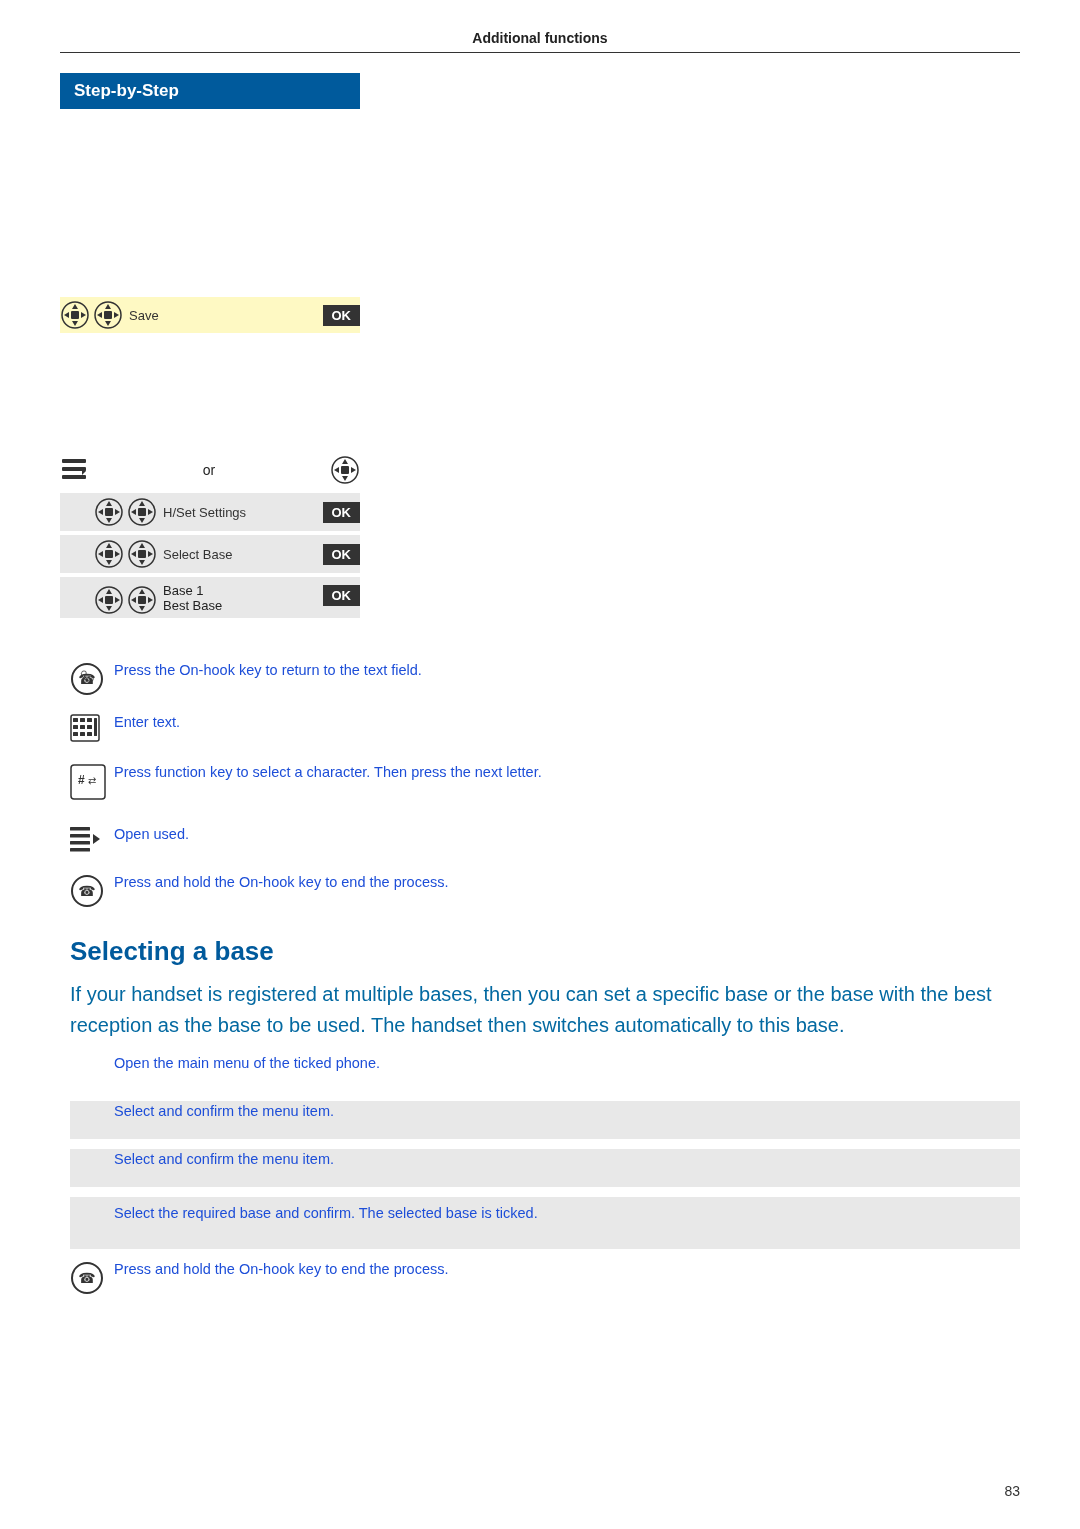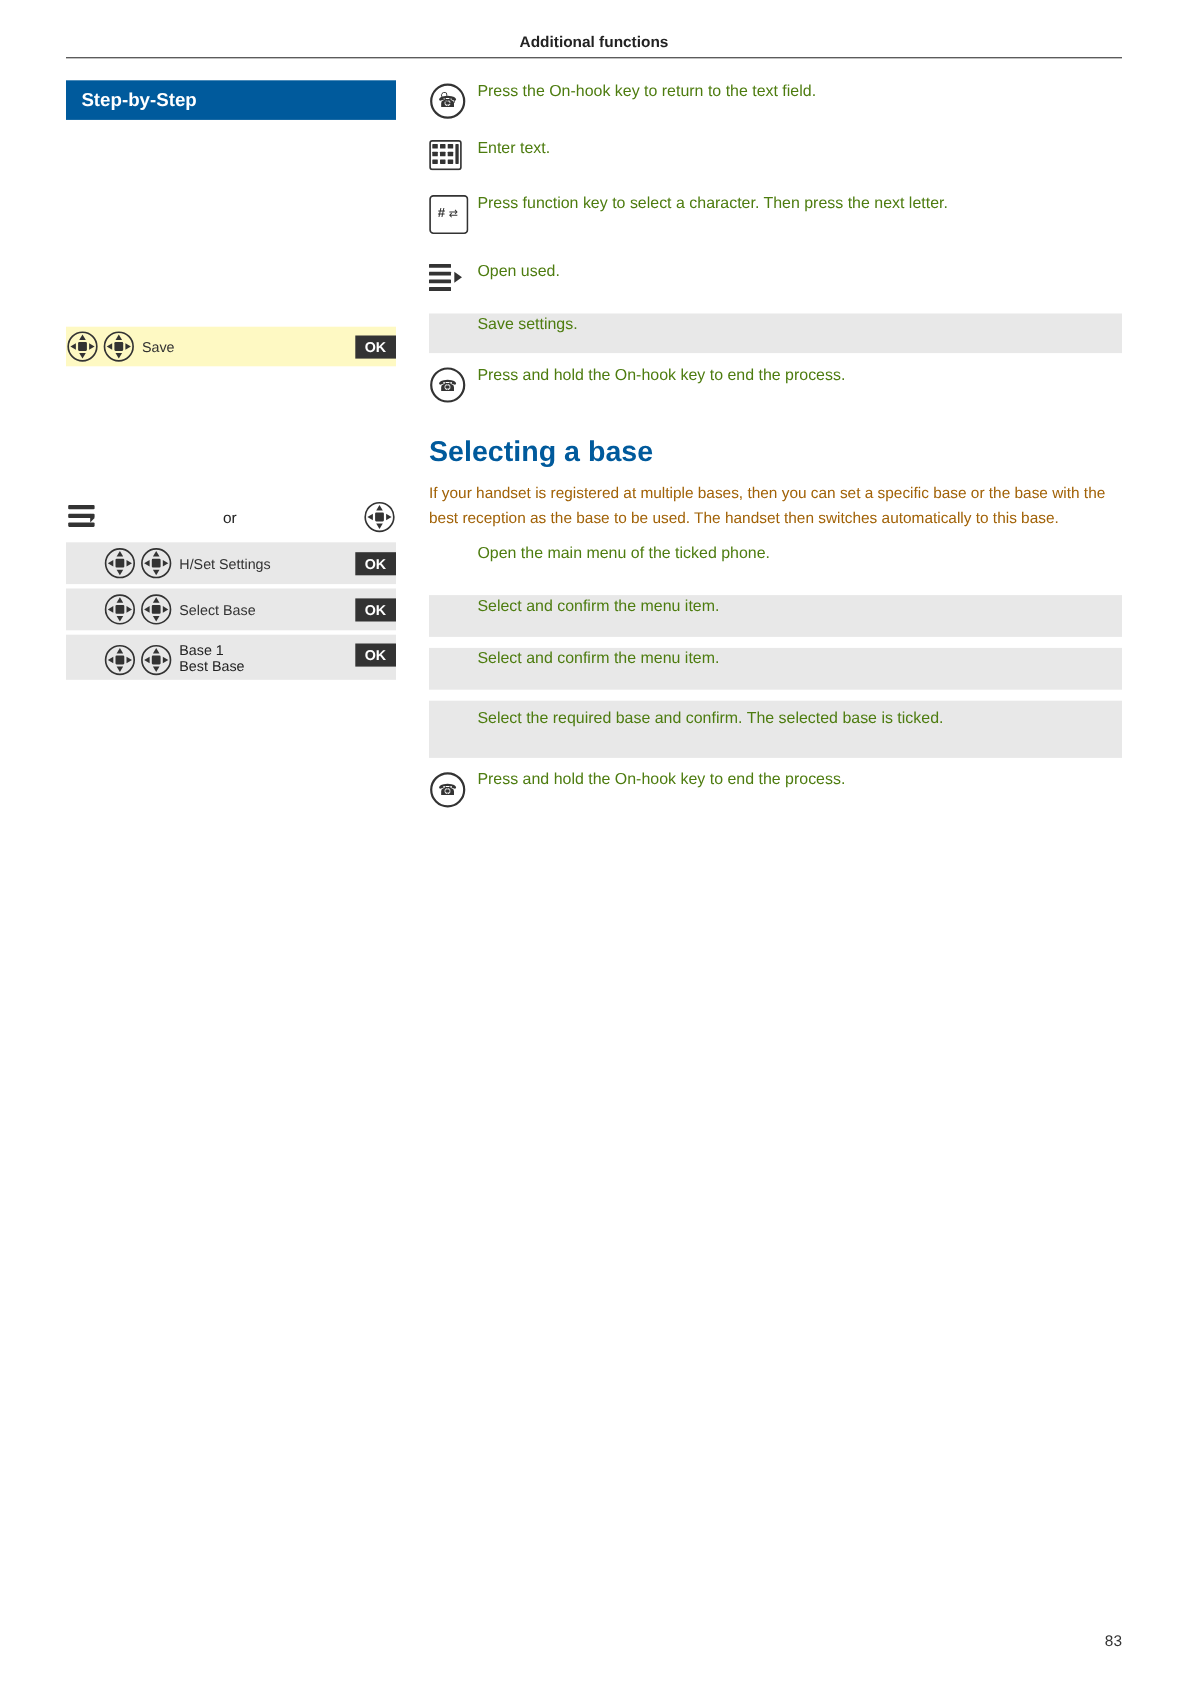--- a/index.html
+++ b/index.html
@@ -29,20 +29,21 @@
       margin-bottom: 20px;
     }
     .page-header-title {
       font-weight: bold;
       font-size: 14px;
     }
 
     
     .main-layout {
       display: flex;
+      flex-direction: column;
       gap: 0;
     }
 
     
     .sidebar {
       width: 320px;
       flex-shrink: 0;
       padding-right: 20px;
     }
 
@@ -105,35 +106,35 @@
       flex-shrink: 0;
       display: flex;
       align-items: flex-start;
       padding-top: 2px;
     }
 
     .content-text {
       flex: 1;
       font-size: 14.5px;
       line-height: 1.45;
-      color: #4d7c0f;
+      color: #1d4ed8;
     }
 
     
     .section-heading {
       font-size: 26px;
       font-weight: bold;
       color: #005A9C;
       margin: 22px 0 12px 0;
     }
 
     .section-description {
-      font-size: 14px;
+      font-size: 20px;
       line-height: 1.55;
-      color: #a16207;
+      color: #0369a1;
       margin-bottom: 12px;
     }
 
     
     .or-row {
       display: flex;
       align-items: center;
       margin-bottom: 6px;
     }
 
@@ -394,26 +395,20 @@
             <rect x="0" y="8" width="20" height="3.5" rx="0.5" fill="#333"></rect>
             <rect x="0" y="15" width="20" height="3.5" rx="0.5" fill="#333"></rect>
             <rect x="0" y="22" width="20" height="3.5" rx="0.5" fill="#333"></rect>
 
             <polygon points="23,8 30,13 23,18" fill="#333"></polygon>
           </svg>
         </div>
         <div class="content-text">Open used.</div>
       </div>
 
-      <div class="content-row" style="height:36px; background:#e8e8e8;">
-        <div class="content-icon">
-          
-        </div>
-        <div class="content-text">Save settings.</div>
-      </div>
 
       <div class="content-row" style="height:42px; margin-top:4px;">
         <div class="content-icon">
           <svg width="34" height="34" viewBox="0 0 34 34">
             <circle cx="17" cy="17" r="15" fill="none" stroke="#333" stroke-width="2"></circle>
             <text x="17" y="22" text-anchor="middle" font-size="14" fill="#333">☎</text>
           </svg>
         </div>
         <div class="content-text">Press and hold the On-hook key to end the process.</div>
       </div>

